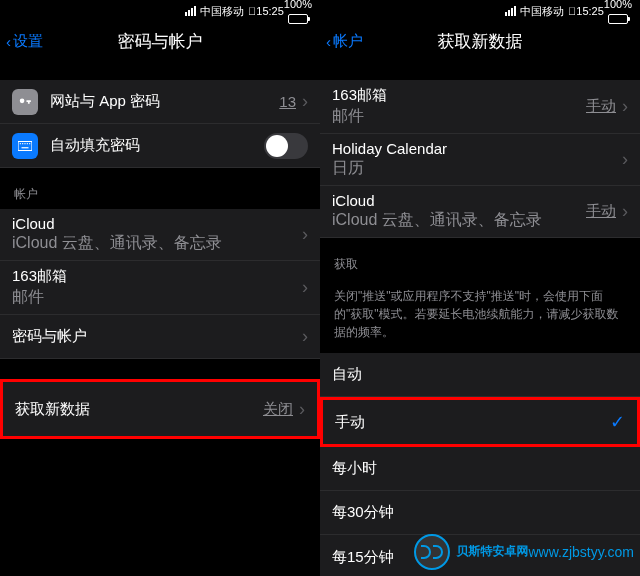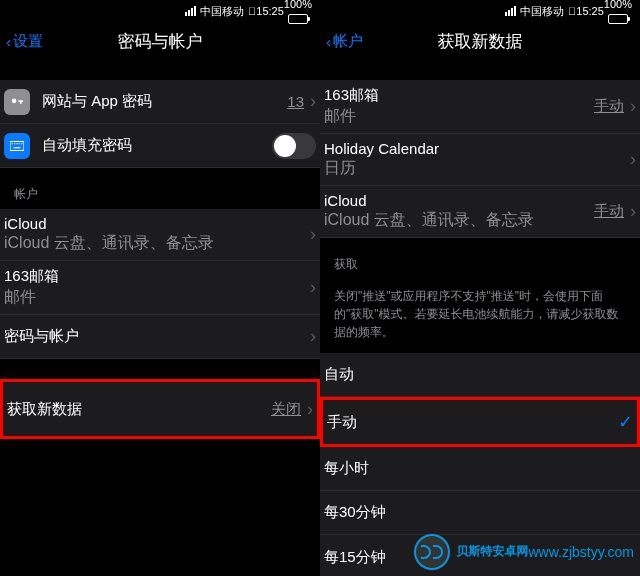--- a/index.html
+++ b/index.html
@@ -56,21 +56,21 @@
   .nav-title {
     position: absolute; left: 0; right: 0; text-align: center;
     font-size: 17px; font-weight: 400; pointer-events: none;
   }
   .section-gap { height: 20px; }
   .group-header {
     color: #8e8e93; font-size: 12px; padding: 18px 14px 6px 14px;
   }
   .row {
     background: #1c1c1e; display: flex; align-items: center;
-    min-height: 44px; padding: 6px 4px; position: relative;
+    min-height: 44px; padding: 6px 12px; position: relative;
     border-bottom: 0.5px solid #2c2c2e;
   }
   .row:last-child { border-bottom: none; }
   .row-icon {
     width: 26px; height: 26px; border-radius: 6px; margin-right: 12px;
     display: flex; align-items: center; justify-content: center;
     flex-shrink: 0;
   }
   .row-icon.gray { background: #8e8e93; }
   .row-icon.blue { background: #0a7aff; }

